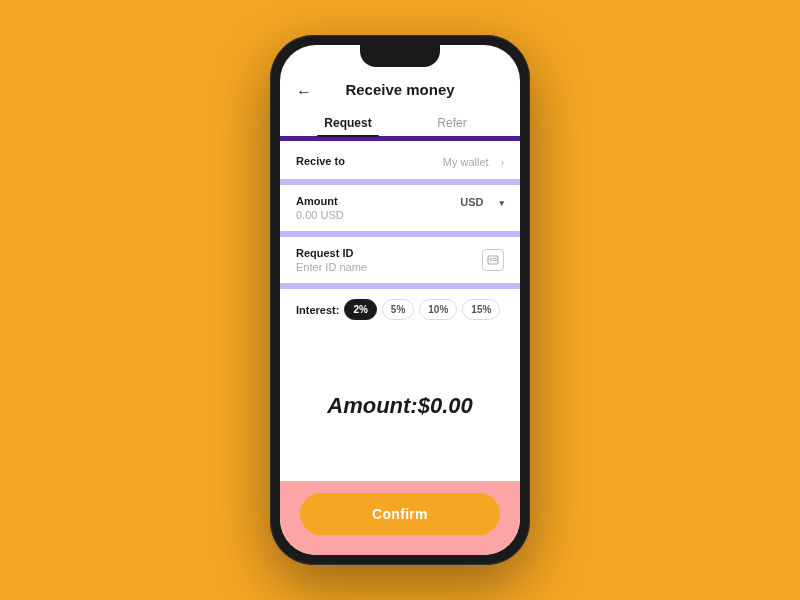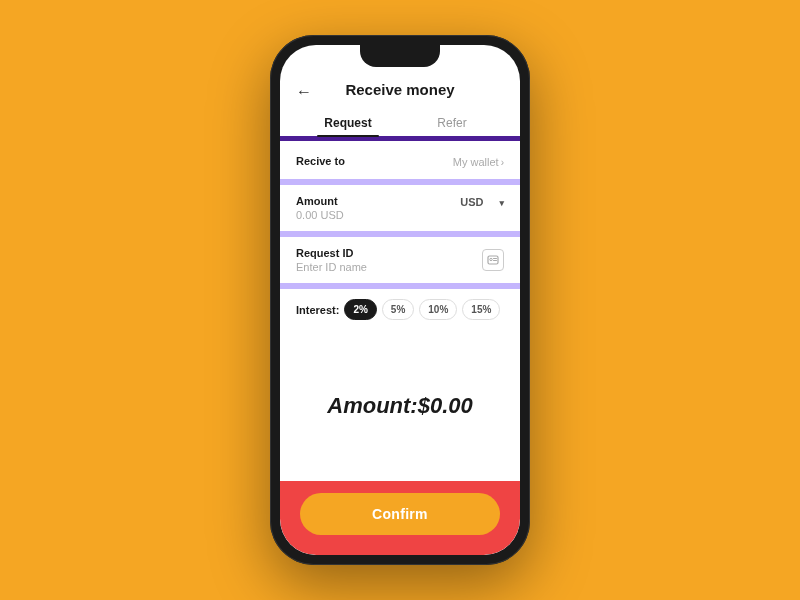--- a/index.html
+++ b/index.html
@@ -135,21 +135,21 @@
     .form-value {
       font-size: 11px;
       color: #aaa;
     }
 
     .form-link {
       font-size: 11px;
       color: #aaa;
       display: flex;
       align-items: center;
-      gap: 2px;
+      gap: 12px;
     }
 
     .form-link-arrow {
       font-size: 10px;
     }
 
     .currency-select {
       display: flex;
       align-items: center;
       font-size: 11px;
@@ -223,21 +223,21 @@
 
     .amount-text {
       font-size: 22px;
       font-weight: 700;
       color: #1a1a1a;
     }
 
     
     .confirm-area {
       padding: 12px 20px 20px;
-      background: #ef4444;
+      background: #fca5a5;
       border-radius: 0 0 36px 36px;
     }
 
     .confirm-btn {
       width: 100%;
       padding: 13px;
       background: #F5A623;
       border: none;
       border-radius: 30px;
       font-size: 14px;

